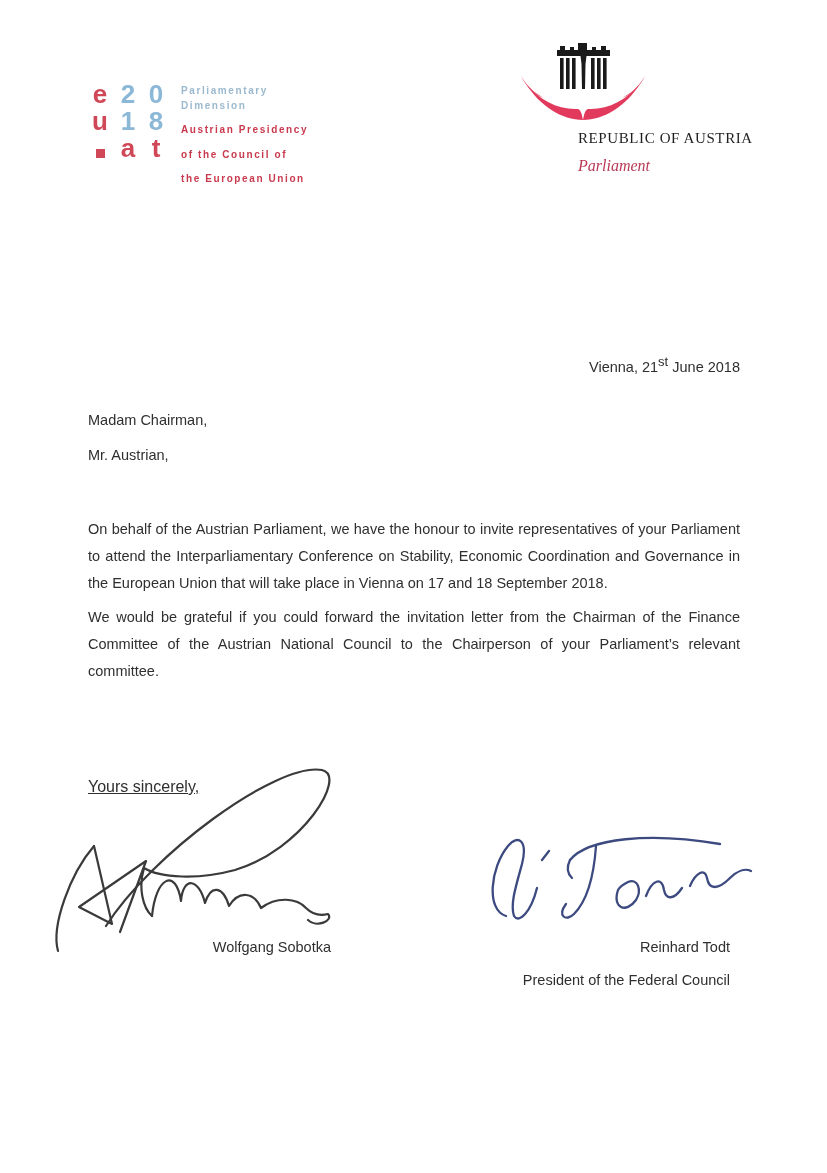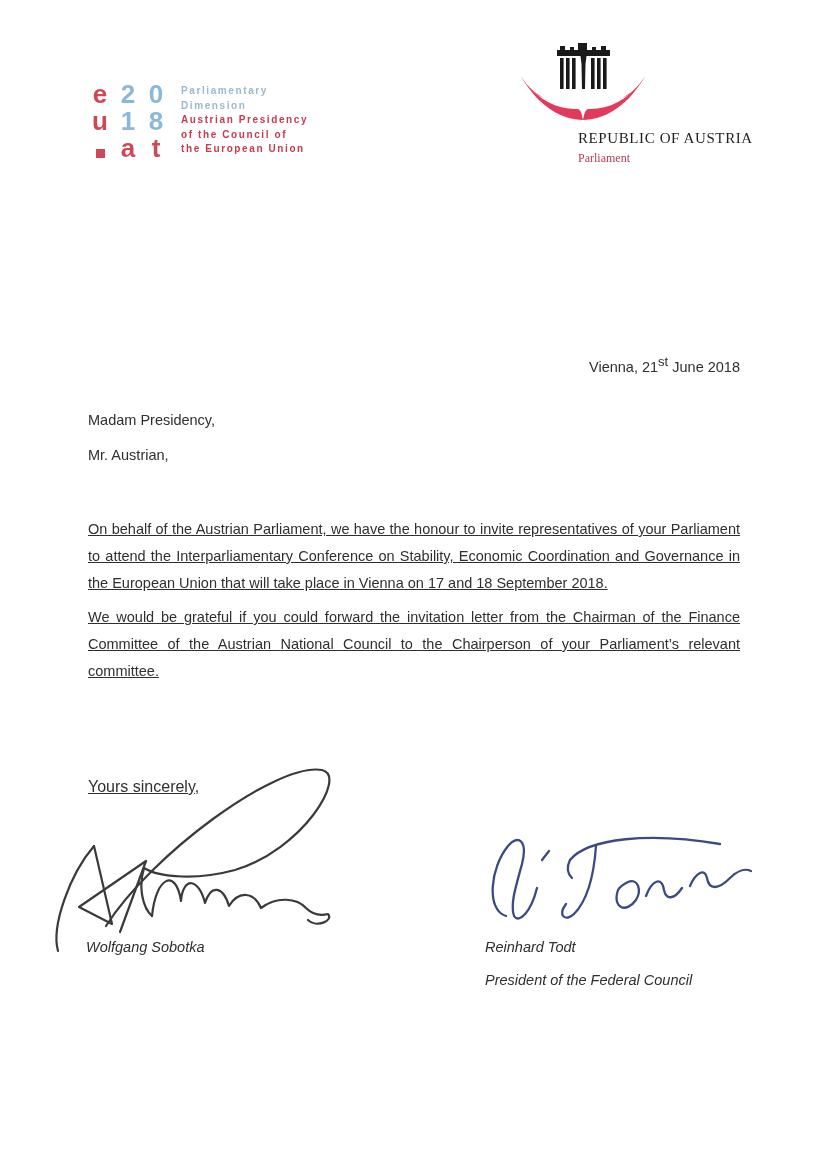--- a/index.html
+++ b/index.html
@@ -21,51 +21,51 @@
   .eu-blue { color:#8cb8d8; }
   .dot-cell { display:flex; align-items:flex-end; justify-content:center; padding-bottom:4px; }
   .dot-square { width:9px; height:9px; background:#d04758; }
 
   .presidency {
     position:absolute; left:181px; top:84px;
     font-size:10px; font-weight:bold; letter-spacing:1.6px; line-height:14.6px;
     white-space:nowrap;
   }
   .pres-blue { color:#9bb9ce; }
-  .pres-red  { color:#c93a4e; }
+  .pres-red  { color:#c93a4e;margin-top:10px; }
 
   
   .right-head { position:absolute; left:520px; top:38px; width:260px; }
   .emblem { display:block; }
   .head-text { margin-top:2px; padding-left:58px; font-family:"Liberation Serif", serif; white-space:nowrap; }
   .country { font-size:15px; color:#1f1f1f; letter-spacing:0.6px; }
-  .institution { font-size:12px; color:#b93a56; margin-top:4px; }
+  .institution { font-size:16px; color:#b93a56; margin-top:10px;font-style:italic; }
 
   
   .date-line {
     position:absolute; left:460px; top:354px; width:280px;
     font-size:14.5px; text-align:right;
   }
   .date-line sup { font-size:13px; vertical-align:super; }
 
   .salutation { position:absolute; left:88px; top:412px; font-size:14.5px; line-height:17px; }
   .salutation .sal-item { margin-bottom:18px; }
 
   .body-text {
     position:absolute; left:88px; top:516px; width:652px;
     font-size:14.5px; line-height:27px; text-align:justify;
   }
-  .body-text p { margin:0 0 7px 0;text-decoration:underline; }
+  .body-text p { margin:0 0 7px 0; }
 
   .closing { position:absolute; left:88px; top:778px; font-size:16px;text-decoration:underline; }
 
   .sig-left  { position:absolute; left:48px;  top:758px; }
   .sig-right { position:absolute; left:478px; top:830px; }
 
-  .sign-block { position:absolute; text-align:left; font-size:14.5px; line-height:18px;font-style:italic; }
+  .sign-block { position:absolute; text-align:right; font-size:14.5px; line-height:18px; }
   .sign-block .name { margin-bottom:15px; }
   .sign-left-block  { left:86px;  top:938px; width:245px; }
   .sign-right-block { left:485px; top:938px; width:245px; }
 </style>
 </head>
 <body>
 
 <div class="page">
 
   <div class="eu-logo">
@@ -125,21 +125,21 @@
       <div class="country">REPUBLIC OF AUSTRIA</div>
       <div class="institution">Parliament</div>
     </div>
   </div>
 
   <div class="date-line">
     <span>Vienna, 21</span><sup>st</sup><span> June 2018</span>
   </div>
 
   <div class="salutation">
-    <div class="sal-item">Madam Presidency,</div>
+    <div class="sal-item">Madam Chairman,</div>
     <div class="sal-item">Mr. Austrian,</div>
   </div>
 
   <div class="body-text">
     <p>On behalf of the Austrian Parliament, we have the honour to invite representatives of your Parliament to attend the Interparliamentary Conference on Stability, Economic Coordination and Governance in the European Union that will take place in Vienna on 17 and 18 September 2018.</p>
     <p>We would be grateful if you could forward the invitation letter from the Chairman of the Finance Committee of the Austrian National Council to the Chairperson of your Parliament’s relevant committee.</p>
   </div>
 
   <div class="closing">Yours sincerely,</div>
 

